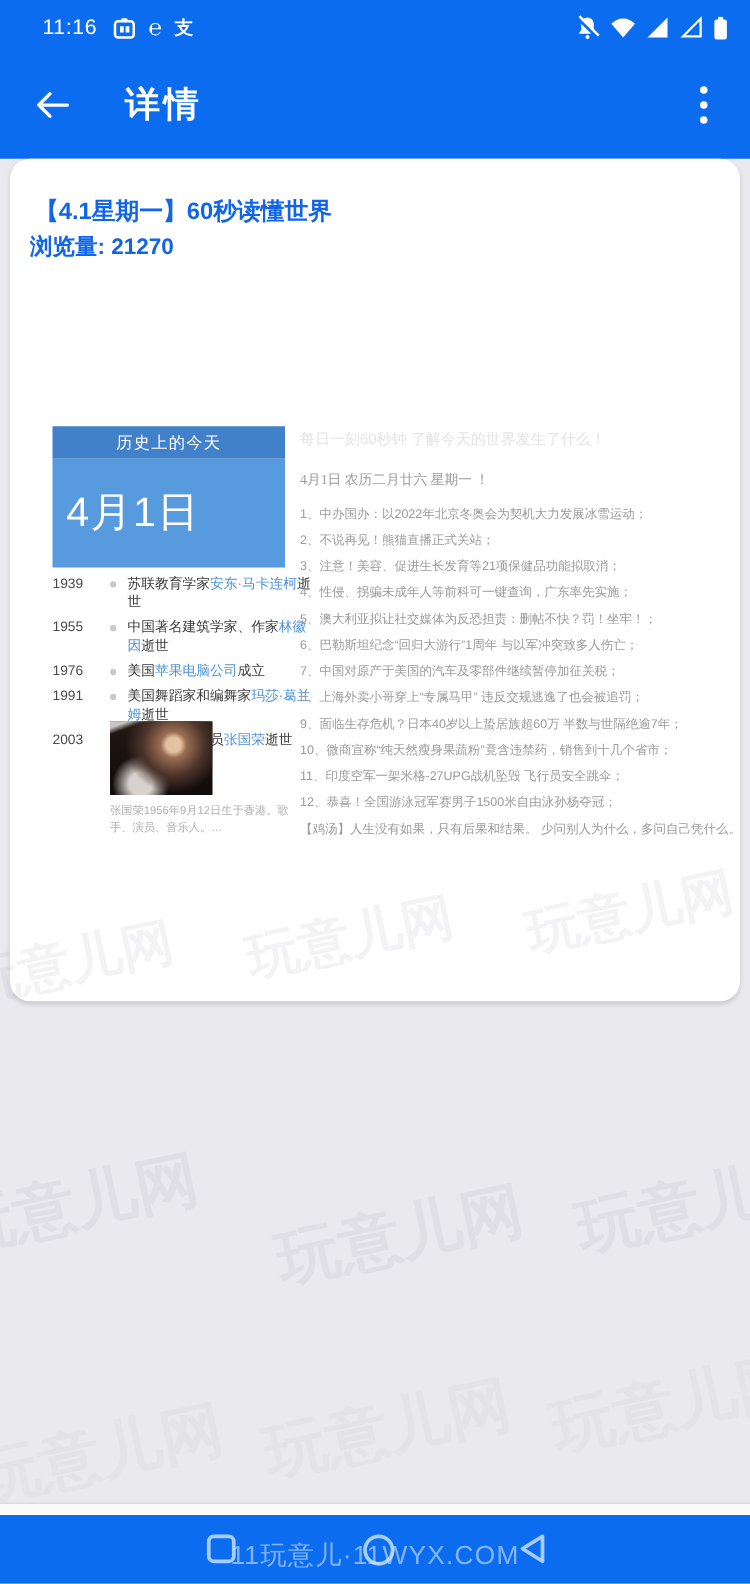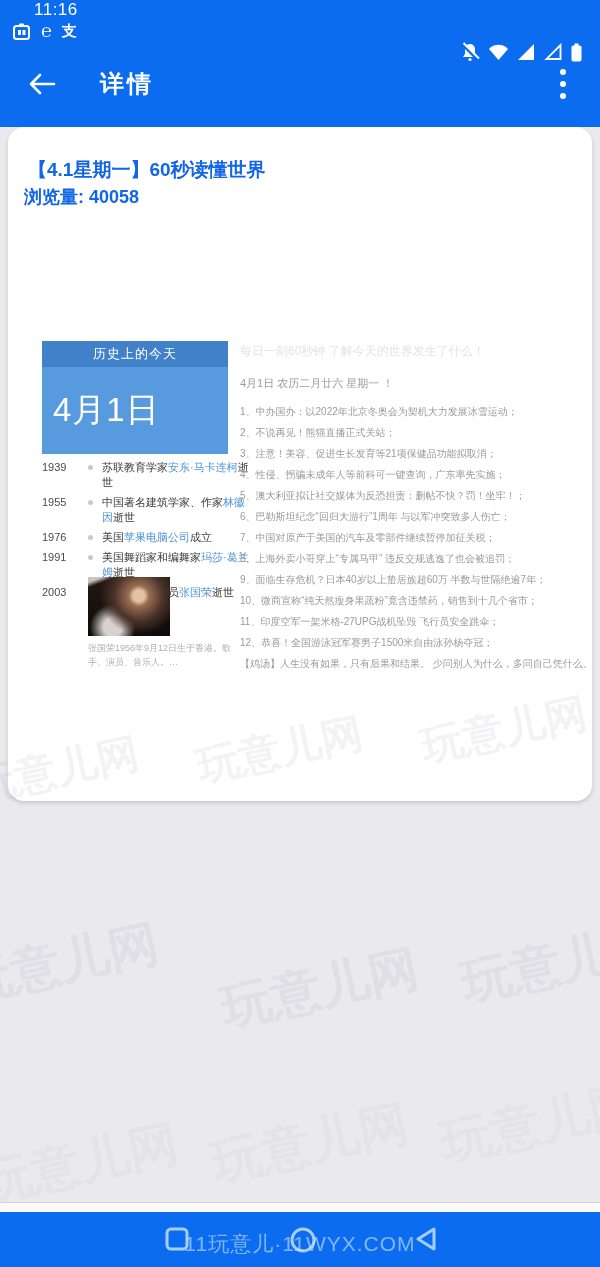--- a/index.html
+++ b/index.html
@@ -4,30 +4,30 @@
 <style>
   * { margin:0; padding:0; box-sizing:border-box; }
   html,body { width:600px; height:1267px; }
   body {
     font-family:"Liberation Sans","DejaVu Sans",sans-serif;
     background:#e9e9ee; position:relative; overflow:hidden;
     width:600px; height:1267px;
   }
   
   .top-band { position:absolute; left:0; top:0; width:600px; height:127px; background:#0b6cf0; }
-  .status-bar { position:absolute; left:0; top:0; width:600px; height:44px; display:flex; color:#fff;flex-direction:column; }
+  .status-bar { position:absolute; left:0; top:0; width:600px; height:44px; display:flex; align-items:center; color:#fff; }
   .status-time { font-size:17px; margin-left:34px; letter-spacing:.5px; }
   .status-left-icons { display:flex; align-items:center; gap:10px; margin-left:12px; }
   .status-right-icons { display:flex; align-items:center; gap:8px; margin-left:auto; margin-right:18px; }
   .alipay-glyph { font-size:15px; font-weight:bold; color:#fff; }
   .e-glyph { font-size:18px; font-weight:bold; color:#fff; font-family:"DejaVu Serif",serif; }
 
   .app-bar { position:absolute; left:0; top:44px; width:600px; height:80px; display:flex; align-items:center; color:#fff; }
   .back-btn { margin-left:24px; width:36px; height:36px; display:flex; align-items:center; justify-content:center; }
-  .app-title { font-size:24px; font-weight:bold; margin-left:40px; letter-spacing:3px; }
+  .app-title { font-size:28px; font-weight:bold; margin-left:40px; letter-spacing:3px; }
   .kebab { margin-left:auto; margin-right:22px; width:30px; height:40px; display:flex; flex-direction:column; align-items:center; justify-content:center; gap:6px; }
   .kebab i { width:6px; height:6px; border-radius:50%; background:#fff; }
 
   
   .card {
     position:absolute; left:8px; top:127px; width:584px; height:674px;
     background:#fff; border-radius:16px; box-shadow:0 2px 4px rgba(0,0,0,.15);
   }
   .post-title { position:absolute; left:20px; top:28px; width:540px; color:#1065e8; font-weight:bold; font-size:19px; line-height:30px; }
   .post-views { position:absolute; left:16px; top:58px; color:#1065e8; font-weight:bold; font-size:18px; }
@@ -49,21 +49,21 @@
       radial-gradient(circle at 62% 32%, #e3c2a2 0 9%, #9a6d52 16%, #4a332a 38%, transparent 60%),
       linear-gradient(160deg, rgba(255,255,255,.75) 0 6%, transparent 12%),
       radial-gradient(circle at 30% 85%, #d8d2ce 0 12%, transparent 30%),
       linear-gradient(#241812, #0f0b09);
   }
   .photo-caption { position:absolute; left:80px; top:514px; width:158px; font-size:9px; line-height:14px; color:#b0b0b0; }
 
   
   .news-col { position:absolute; left:232px; top:216px; width:348px; }
   .news-heading { color:#e4e4e6; font-size:12px; font-weight:normal; white-space:nowrap; margin-bottom:16px; }
-  .news-date { color:#9b9b9b; font-size:11px; white-space:nowrap; margin-bottom:10px; }
+  .news-date { color:#9b9b9b; font-size:11px; white-space:nowrap; margin-bottom:10px;font-family:Liberation Serif, serif; }
   .news-item { color:#9b9b9b; font-size:10px; line-height:21px; white-space:nowrap; }
   .news-quote { color:#9b9b9b; font-size:10px; line-height:21px; white-space:nowrap; }
 
   
   .wm { position:absolute; font-size:50px; font-weight:bold; color:rgba(120,120,145,.09); transform:rotate(-12deg); white-space:nowrap; pointer-events:none; }
   .wm.small { font-size:42px; }
   .wm.faint { color:rgba(120,120,145,.05); }
 
   
   .pre-nav-strip { position:absolute; left:0; top:1202px; width:600px; height:10px; background:#fafafa; border-top:1px solid #d4d4d8; }
@@ -127,21 +127,21 @@
         <i></i>
       </span>
   </div>
 </div>
 
 <div class="card">
 
   <div class="post-title">【4.1星期一】60秒读懂世界</div>
   <div class="post-views">
     <span>浏览量:</span>
-    <span>40058</span>
+    <span>21270</span>
   </div>
 
   <div class="hist-card">
     <div class="hist-header">历史上的今天</div>
     <div class="hist-body">4月1日</div>
   </div>
 
   <div class="timeline">
     <div class="tl-row">
       <span class="tl-year">1939</span>

